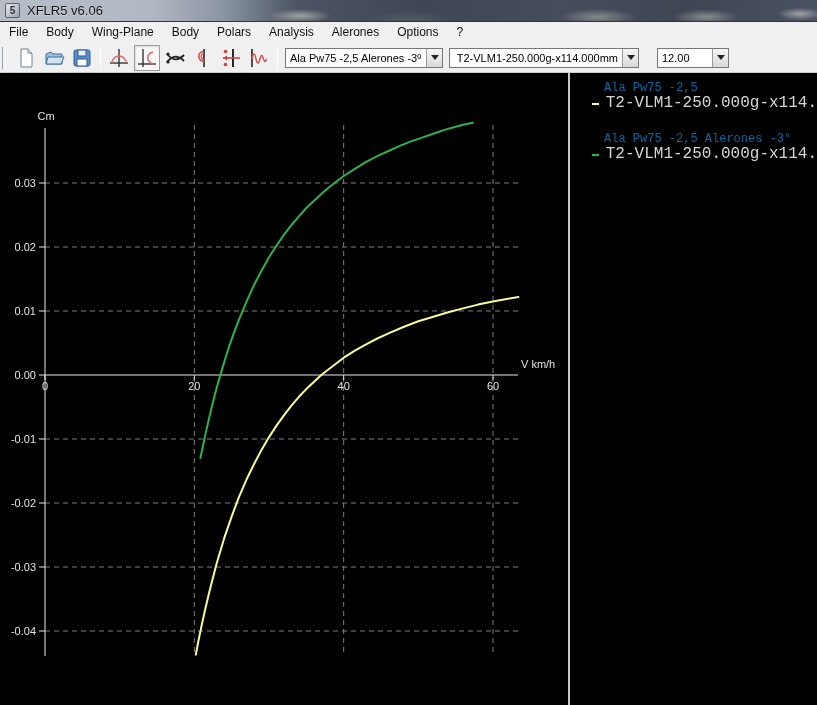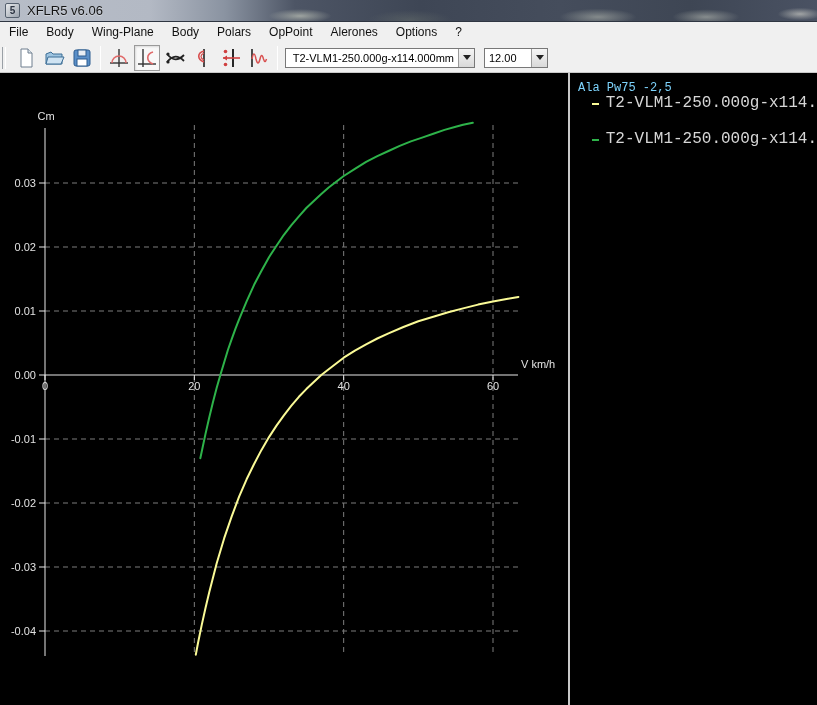--- a/index.html
+++ b/index.html
@@ -41,30 +41,30 @@
   .tb-sep { width:1px; height:24px; background:#b4b4b4; border-right:1px solid #fff; margin:0 4px; }
   .combo { height:20px; background:#fff; border:1px solid #787878; display:flex; align-items:center;
     margin:0 3px; position:relative; }
   .combo-text { font-size:11px; color:#000; padding:0 4px; white-space:nowrap; overflow:hidden; flex:1; }
   .combo-arrow { width:16px; height:18px; background:linear-gradient(#f5f5f5,#d9d9d9);
     border-left:1px solid #9a9a9a; display:flex; align-items:center; justify-content:center; }
   .combo-arrow::after { content:""; width:0; height:0; border-left:4px solid transparent;
     border-right:4px solid transparent; border-top:5px solid #222; }
   .combo.plane { width:158px; }
   .combo.polar { width:190px;text-align:right; }
-  .combo.oppoint { width:64px; margin-left:6px; }
+  .combo.oppoint { width:72px; margin-left:15px; }
 
   
   .client { position:absolute; left:0; top:73px; width:817px; height:632px; background:#000; }
   .chart-panel { position:absolute; left:0; top:0; width:568px; height:632px; }
   .v-separator { position:absolute; left:568px; top:0; width:2px; height:632px; background:#c8c8c8; }
   .legend-panel { position:absolute; left:570px; top:0; width:247px; height:632px;
     background:#000; padding:8px 0 0 8px; overflow:hidden; }
   .legend-entry { margin-bottom:21px; white-space:nowrap; }
-  .legend-name { font-family:"Liberation Mono", monospace; font-size:12px; color:#7dd3fc; line-height:15px; }
+  .legend-name { font-family:"Liberation Mono", monospace; font-size:12px; color:#0369a1; line-height:15px;margin-left:26px; }
   .legend-line2 { display:flex; align-items:center; line-height:15px; }
   .swatch { display:inline-block; width:48px; height:2px; margin-left:14px; margin-right:7px; }
   .legend-polar { font-family:"Liberation Mono", monospace; font-size:16px; color:#d6d6d6; }
 
   svg text { fill:#e2e2e2; font-size:11px; font-family:"Liberation Sans", sans-serif; }
 </style>
 </head>
 <body>
 
 <div class="window">
@@ -73,21 +73,21 @@
     <div class="app-icon">5</div>
     <div class="title-text">XFLR5 v6.06</div>
   </div>
 
   <div class="menubar">
     <span class="menu-item">File</span>
     <span class="menu-item">Body</span>
     <span class="menu-item">Wing-Plane</span>
     <span class="menu-item">Body</span>
     <span class="menu-item">Polars</span>
-    <span class="menu-item">OpPoint</span>
+    <span class="menu-item">Analysis</span>
     <span class="menu-item">Alerones</span>
     <span class="menu-item">Options</span>
     <span class="menu-item">?</span>
   </div>
 
   <div class="toolbar">
     <div class="grip"></div>
 
     <div class="tool-btn">
       <svg width="22" height="22">
@@ -151,20 +151,24 @@
     </div>
     <div class="tool-btn">
       <svg width="22" height="22">
         <line x1="4" y1="2" x2="4" y2="20" stroke="#222" stroke-width="1.6"></line>
         <path d="M4 12 Q6 2 8 12 Q10 20 12 12 Q13.6 5 15.5 12 Q17 17 18.5 12" fill="none" stroke="#d85050" stroke-width="1.5"></path>
       </svg>
     </div>
 
     <div class="tb-sep"></div>
 
+    <div class="combo plane">
+      <span class="combo-text">Ala Pw75 -2,5 Alerones -3º</span>
+      <span class="combo-arrow"></span>
+    </div>
     <div class="combo polar">
       <span class="combo-text">T2-VLM1-250.000g-x114.000mm</span>
       <span class="combo-arrow"></span>
     </div>
     <div class="combo oppoint">
       <span class="combo-text">12.00</span>
       <span class="combo-arrow"></span>
     </div>
   </div>
 
@@ -217,20 +221,21 @@
 
     <div class="legend-panel">
       <div class="legend-entry">
         <div class="legend-name">Ala Pw75 -2,5</div>
         <div class="legend-line2">
           <span class="swatch" style="background: rgb(250, 250, 150);"></span>
           <span class="legend-polar">T2-VLM1-250.000g-x114.</span>
         </div>
       </div>
       <div class="legend-entry">
+        <div class="legend-name">Ala Pw75 -2,5 Alerones -3°</div>
         <div class="legend-line2">
           <span class="swatch" style="background: rgb(46, 179, 74);"></span>
           <span class="legend-polar">T2-VLM1-250.000g-x114.</span>
         </div>
       </div>
     </div>
   </div>
 </div>
 
 </body></html>

